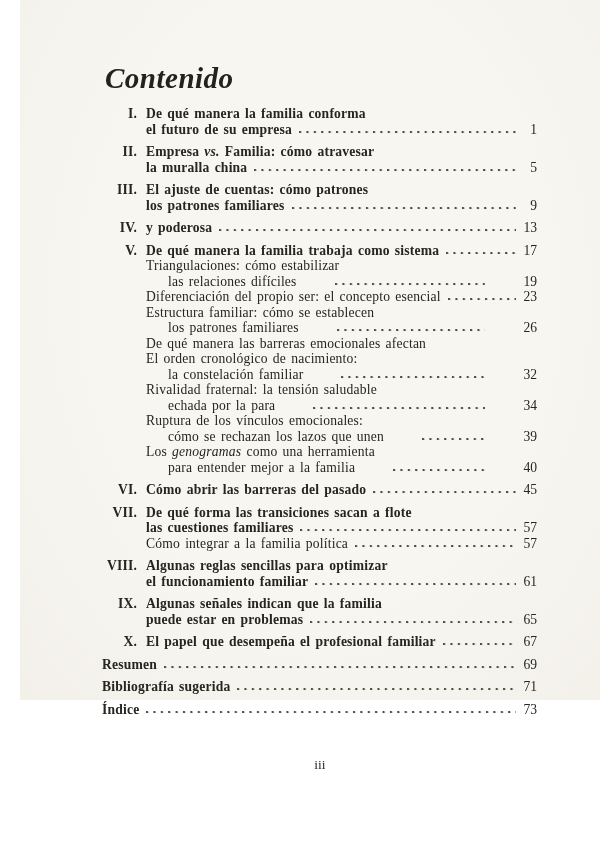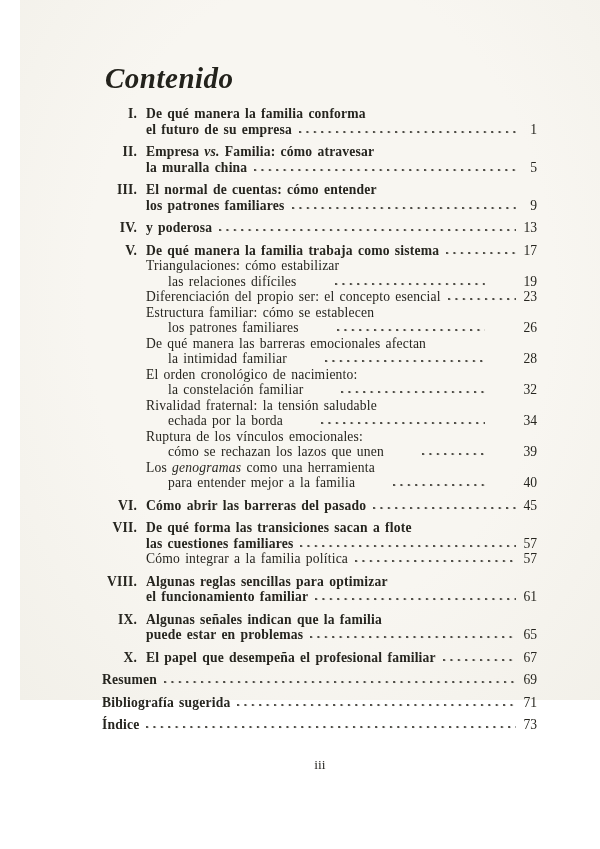--- a/index.html
+++ b/index.html
@@ -92,21 +92,21 @@
           <div class="line last cont">
             <span class="txt"><span>la muralla china</span></span>
             <span class="leader"></span>
             <span class="pg">5</span>
           </div>
         </div>
       </div>
       <div class="entry chapter">
         <span class="num">III.</span>
         <div class="body">
-          <div class="line"><span class="txt"><span>El normal de cuentas: cómo entender</span></span></div>
+          <div class="line"><span class="txt"><span>El ajuste de cuentas: cómo patrones</span></span></div>
           <div class="line last cont">
             <span class="txt"><span>los patrones familiares</span></span>
             <span class="leader"></span>
             <span class="pg">9</span>
           </div>
         </div>
       </div>
       <div class="entry chapter">
         <span class="num">IV.</span>
         <div class="body">
@@ -152,42 +152,37 @@
           <div class="line last cont">
             <span class="txt"><span>los patrones familiares</span></span>
             <span class="leader"></span>
             <span class="pg">26</span>
           </div>
         </div>
       </div>
       <div class="entry sub">
         <div class="body">
           <div class="line"><span class="txt"><span>De qué manera las barreras emocionales afectan</span></span></div>
-          <div class="line last cont">
-            <span class="txt"><span>la intimidad familiar</span></span>
-            <span class="leader"></span>
-            <span class="pg">28</span>
-          </div>
         </div>
       </div>
       <div class="entry sub">
         <div class="body">
           <div class="line"><span class="txt"><span>El orden cronológico de nacimiento:</span></span></div>
           <div class="line last cont">
             <span class="txt"><span>la constelación familiar</span></span>
             <span class="leader"></span>
             <span class="pg">32</span>
           </div>
         </div>
       </div>
       <div class="entry sub">
         <div class="body">
           <div class="line"><span class="txt"><span>Rivalidad fraternal: la tensión saludable</span></span></div>
           <div class="line last cont">
-            <span class="txt"><span>echada por la borda</span></span>
+            <span class="txt"><span>echada por la para</span></span>
             <span class="leader"></span>
             <span class="pg">34</span>
           </div>
         </div>
       </div>
       <div class="entry sub">
         <div class="body">
           <div class="line"><span class="txt"><span>Ruptura de los vínculos emocionales:</span></span></div>
           <div class="line last cont">
             <span class="txt"><span>cómo se rechazan los lazos que unen</span></span>

